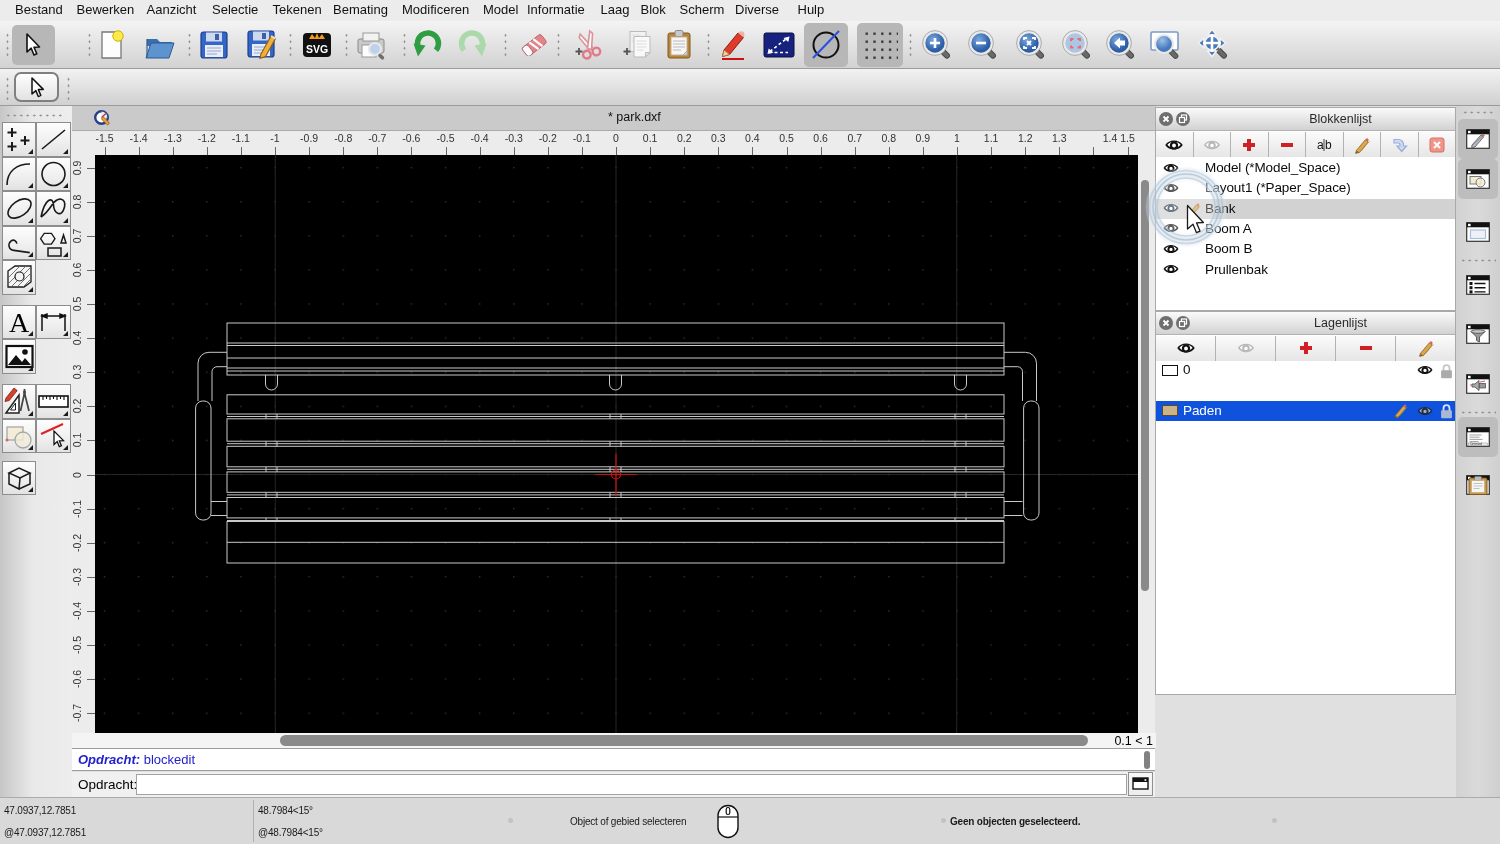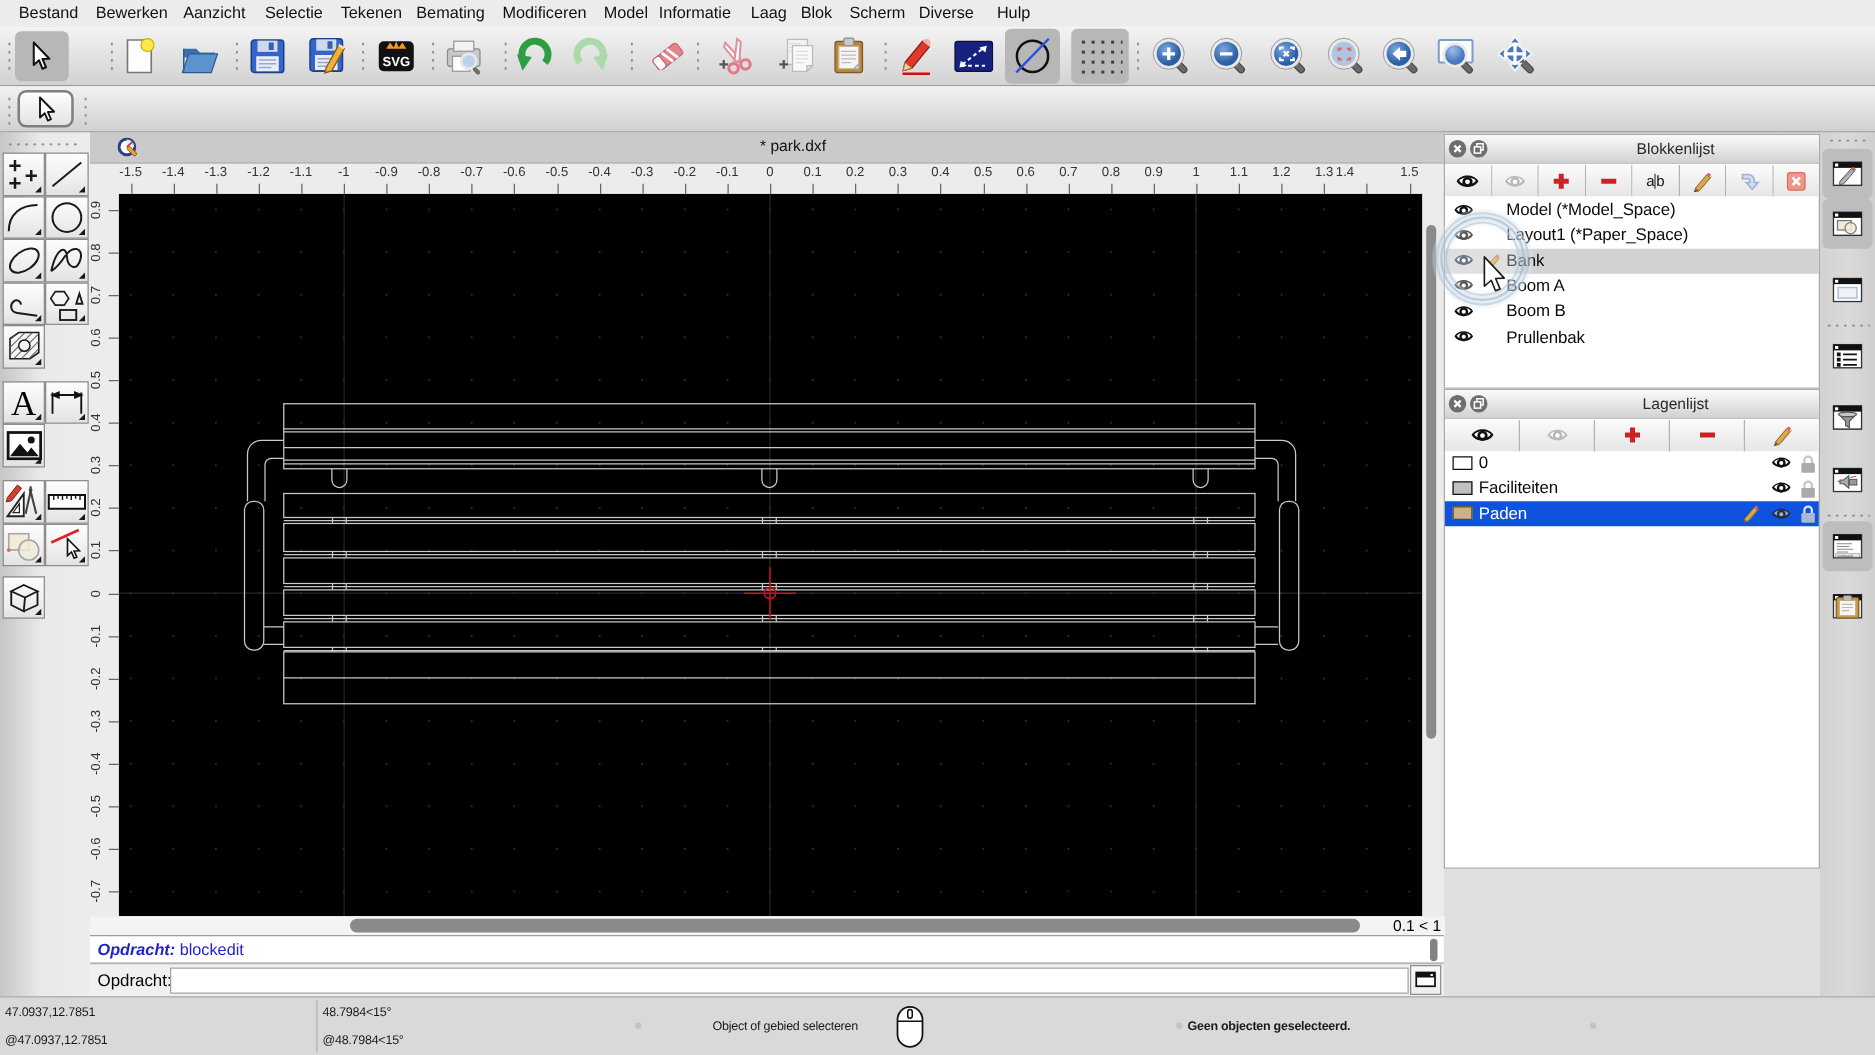--- a/index.html
+++ b/index.html
@@ -513,21 +513,21 @@
       <span class="hlab" style="left:850.9px">0.9</span>
       <div class="htick" style="left:850.9px"></div>
       <span class="hlab" style="left:885.0px">1</span>
       <div class="htick" style="left:885.0px"></div>
       <span class="hlab" style="left:919.1px">1.1</span>
       <div class="htick" style="left:919.1px"></div>
       <span class="hlab" style="left:953.2px">1.2</span>
       <div class="htick" style="left:953.2px"></div>
       <span class="hlab" style="left:987.3px">1.3</span>
       <div class="htick" style="left:987.3px"></div>
-      <span class="hlab" style="left:1004px">1.4</span>
+      <span class="hlab" style="left:1038px">1.4</span>
       <div class="htick" style="left:1021.4px"></div>
       <span class="hlab" style="left:1055.5px">1.5</span>
       <div class="htick" style="left:1055.5px"></div>
     </div>
     <div id="vruler" class="abs">
       <span class="vlab" style="top:12.6px">0.9</span>
       <div class="vtick" style="top:12.6px"></div>
       <span class="vlab" style="top:46.7px">0.8</span>
       <div class="vtick" style="top:46.7px"></div>
       <span class="vlab" style="top:80.8px">0.7</span>
@@ -840,33 +840,20 @@
 <span style="position:absolute;left:261px;top:4px"><svg width="16" height="12" viewBox="0 0 20 15.2" style="opacity:1.0">
 <path d="M0.5,7.6 C4.4,1 15.6,1 19.5,7.6 C15.6,14.2 4.4,14.2 0.5,7.6 Z" fill="#111"></path>
 <path d="M2.8,7.2 C6,3 14,3 17.2,7.2 C14,11.6 6,11.6 2.8,7.2 Z" fill="#fff"></path>
 <circle cx="10" cy="8.1" r="3.3" fill="#fff" stroke="#111" stroke-width="2.4"></circle>
           </svg></span>
 <span style="position:absolute;left:284px;top:2.5px"><svg width="13" height="16" viewBox="0 0 13 16">
 <path d="M3.5,8 V5.2 a3,3 0 0 1 6,0 V8" fill="none" stroke="#c6c6c6" stroke-width="1.8"></path>
 <rect x="1.1" y="7.3" width="10.8" height="7.9" rx="1" fill="#ababab"></rect>
           </svg></span>
       </div>
-      <div class="prow" style="top:68.8px">
-<span style="position:absolute;left:6px;top:4.5px;width:15.5px;height:11px;background:#c0c0c0;border:1.2px solid #111"></span>
-<span style="position:absolute;left:27px;top:2px">Faciliteiten</span>
-<span style="position:absolute;left:261px;top:4px"><svg width="16" height="12" viewBox="0 0 20 15.2" style="opacity:1.0">
-<path d="M0.5,7.6 C4.4,1 15.6,1 19.5,7.6 C15.6,14.2 4.4,14.2 0.5,7.6 Z" fill="#111"></path>
-<path d="M2.8,7.2 C6,3 14,3 17.2,7.2 C14,11.6 6,11.6 2.8,7.2 Z" fill="#fff"></path>
-<circle cx="10" cy="8.1" r="3.3" fill="#fff" stroke="#111" stroke-width="2.4"></circle>
-          </svg></span>
-<span style="position:absolute;left:284px;top:2.5px"><svg width="13" height="16" viewBox="0 0 13 16">
-<path d="M3.5,8 V5.2 a3,3 0 0 1 6,0 V8" fill="none" stroke="#c6c6c6" stroke-width="1.8"></path>
-<rect x="1.1" y="7.3" width="10.8" height="7.9" rx="1" fill="#ababab"></rect>
-          </svg></span>
-      </div>
       <div class="prow" style="top:89.1px;background:#0f52dd;color:#fff">
 <span style="position:absolute;left:6px;top:4.5px;width:15.5px;height:11px;background:#cbb288;border:1.2px solid #5a4a28"></span>
 <span style="position:absolute;left:27px;top:2px">Paden</span>
 <span style="position:absolute;left:237px;top:2.5px"><svg width="15" height="15" viewBox="0 0 18 18">
 <path d="M3.2,14.6 L12.6,3.4 l3,2.5 L6.2,17.1 l-4,1 z" fill="#d8a84e" stroke="#8a5f1a" stroke-width="0.8"></path>
 <path d="M12.6,3.4 l1.1,-1.3 c0.7,-0.8 3,1.1 2.3,1.9 l-1.2,1.4 z" fill="#e06060"></path>
 <path d="M3.2,14.6 l3,2.5 -4,1 z" fill="#8a6a38"></path>
 <path d="M2.2,18.1 l1.4,-0.35 -1.05,-0.9 z" fill="#222"></path>
 <path d="M8.2,15.4 L17,4.8" stroke="#c08a30" stroke-width="0.7" fill="none"></path>
           </svg></span>

